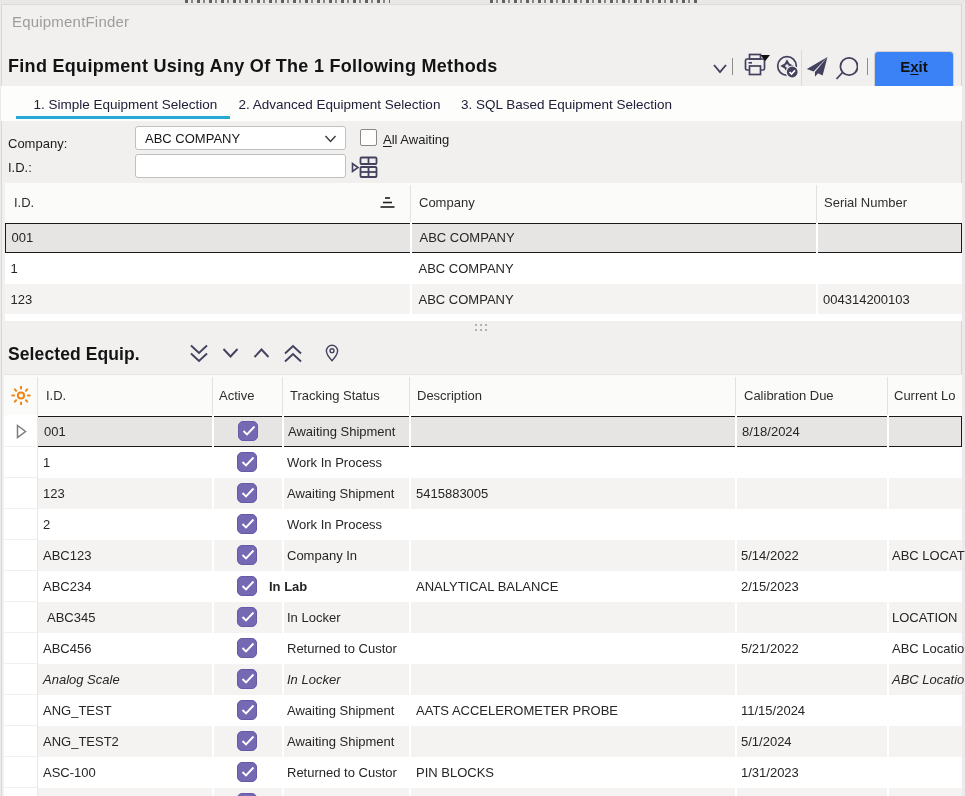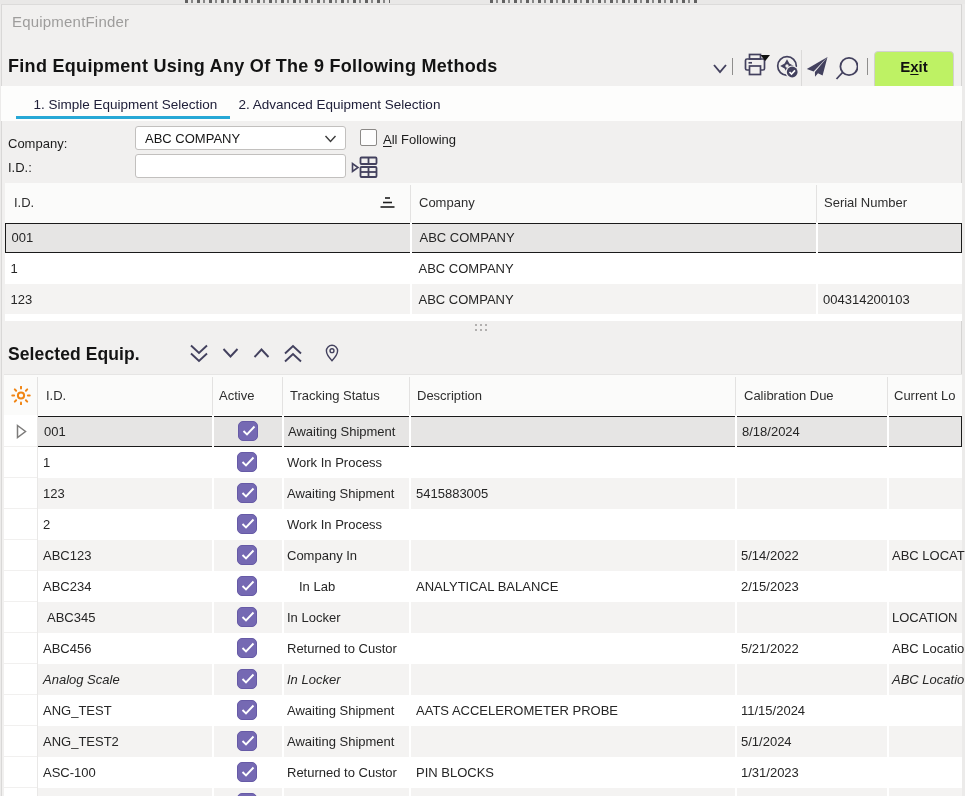--- a/index.html
+++ b/index.html
@@ -23,21 +23,21 @@
     border-left:1px solid #d9d8d7; border-top:1px solid #dcdbda; border-right:1px solid #d5d4d3; }
 
   #titlebar-text { left:12px; top:13px; font-size:15px; color:#9e9d9c; letter-spacing:.2px; }
 
   #page-title { left:8px; top:56px; font-size:18px; font-weight:bold; color:#131313; letter-spacing:.3px; }
 
   
   .tb-sep-dark { width:1px; background:#8f8e8d; }
   .tb-sep-light { width:1px; background:#dbdad9; }
   .toolbar-btn { cursor:pointer; }
-  #exit-button { left:874px; top:51px; width:80px; height:45px; background:#bef264;
+  #exit-button { left:874px; top:51px; width:80px; height:45px; background:#3b82f6;
     border:1px solid #d2d1d0; border-radius:4px; font-size:15px; font-weight:bold; color:#111;
     text-align:center; line-height:29px; }
   #exit-button u { text-decoration-thickness:1px; text-underline-offset:2px; }
 
   
   #tabstrip { left:1px; top:86px; width:961px; height:35px; background:#fdfdfc; }
   .tab-label { position:absolute; top:11px; font-size:13.5px; color:#20203a; white-space:nowrap; cursor:pointer; }
   #tab-underline { position:absolute; left:15px; top:30px; width:214px; height:3px; background:#27a8d6; }
 
   
@@ -87,21 +87,21 @@
 
 <div id="desktop-strip" class="abs">
   <div class="abs clip-dashes" style="left:185px;width:205px;"></div>
   <div class="abs clip-dashes" style="left:490px;width:210px;"></div>
 </div>
 
 <div id="window-bg" class="abs"></div>
 
 <div id="titlebar-text" class="abs">EquipmentFinder</div>
 
-<div id="page-title" class="abs">Find Equipment Using Any Of The 9 Following Methods</div>
+<div id="page-title" class="abs">Find Equipment Using Any Of The 1 Following Methods</div>
 
 <svg class="abs toolbar-btn" style="left:712px;top:62px" width="16" height="13" viewBox="0 0 16 13">
   <polyline points="2,3 8,10 14,3" fill="none" stroke="#43415e" stroke-width="1.9"></polyline>
 </svg>
 <div class="abs tb-sep-dark" style="left:732px;top:58px;height:17px"></div>
 
 <svg class="abs toolbar-btn" style="left:744px;top:53px" width="26" height="24" viewBox="0 0 26 24">
   <g stroke="#43415e" stroke-width="1.7" fill="none">
     <rect x="5.5" y="1.5" width="11" height="4.5"></rect>
     <rect x="1.5" y="6" width="19" height="11" rx="1.5"></rect>
@@ -132,32 +132,33 @@
   <line x1="8.5" y1="16.5" x2="2.5" y2="23" stroke="#43415e" stroke-width="1.8"></line>
 </svg>
 
 <div class="abs tb-sep-dark" style="left:867px;top:58px;height:17px"></div>
 
 <div id="exit-button" class="abs"><span>E</span><u>x</u><span>it</span></div>
 
 <div id="tabstrip" class="abs">
   <span class="tab-label" style="left:32.5px">1. Simple Equipment Selection</span>
   <span class="tab-label" style="left:237.5px">2. Advanced Equipment Selection</span>
+  <span class="tab-label" style="left:460px">3. SQL Based Equipment Selection</span>
   <div id="tab-underline"></div>
 </div>
 
 <div class="abs form-label" style="left:8px;top:136px">Company:</div>
 <div class="abs field" style="left:135px;top:126px;width:211px;height:24px">
   <span id="company-select-text">ABC COMPANY</span>
   <svg class="abs" style="left:188px;top:8px" width="13" height="8" viewBox="0 0 13 8">
     <polyline points="1.5,1 6.5,6.5 11.5,1" fill="none" stroke="#3b3b3b" stroke-width="1.4"></polyline>
   </svg>
 </div>
 <div id="all-companies-checkbox" class="abs"></div>
-<div id="all-companies-label" class="abs form-label"><u>A</u><span>ll Following</span></div>
+<div id="all-companies-label" class="abs form-label"><u>A</u><span>ll Awaiting</span></div>
 
 <div class="abs form-label" style="left:8px;top:160px">I.D.:</div>
 <div class="abs field" style="left:135px;top:154px;width:211px;height:24px"></div>
 <svg class="abs toolbar-btn" style="left:351px;top:156px" width="27" height="23" viewBox="0 0 27 23">
   <polygon points="1.5,7.5 1.5,15.5 7,11.5" fill="none" stroke="#43415e" stroke-width="1.6"></polygon>
   <g stroke="#43415e" stroke-width="1.8" fill="none">
     <rect x="9.5" y="1.5" width="16" height="6.5" rx="1"></rect>
     <line x1="17.5" y1="1.5" x2="17.5" y2="8"></line>
     <rect x="9.5" y="11" width="16" height="10" rx="1"></rect>
     <line x1="17.5" y1="11" x2="17.5" y2="21"></line>
@@ -322,21 +323,21 @@
         <span class="row-text" style="left: 855px; top: 8.5px;">ABC LOCAT</span>
         <div class="checkbox-purple" style="left: 200px; top: 5.5px;">
           <svg width="14" height="12" viewBox="0 0 14 12">
             <polyline points="1.5,6 5,9.5 12.5,1.5" fill="none" stroke="#fff" stroke-width="1.9"></polyline>
           </svg>
         </div>
       </div>
       <div class="ind-cell" style="top: 195.5px; height: 31px;"></div>
       <div class="g-row" style="left: 33px; top: 195.5px; width: 925px; height: 31px;">
         <span class="row-text" style="left: 6px; top: 8.5px;">ABC234</span>
-        <span class="row-text" style="left: 262px; top: 8.5px;">In Lab</span>
+        <span class="row-text" style="left: 232px; top: 8.5px; font-weight: bold;">In Lab</span>
         <span class="row-text" style="left: 379px; top: 8.5px;">ANALYTICAL BALANCE</span>
         <span class="row-text" style="left: 704px; top: 8.5px;">2/15/2023</span>
         <span class="row-text" style="left: 855px; top: 8.5px;"></span>
         <div class="checkbox-purple" style="left: 200px; top: 5.5px;">
           <svg width="14" height="12" viewBox="0 0 14 12">
             <polyline points="1.5,6 5,9.5 12.5,1.5" fill="none" stroke="#fff" stroke-width="1.9"></polyline>
           </svg>
         </div>
       </div>
       <div class="ind-cell" style="top: 226.5px; height: 31px;"></div>

